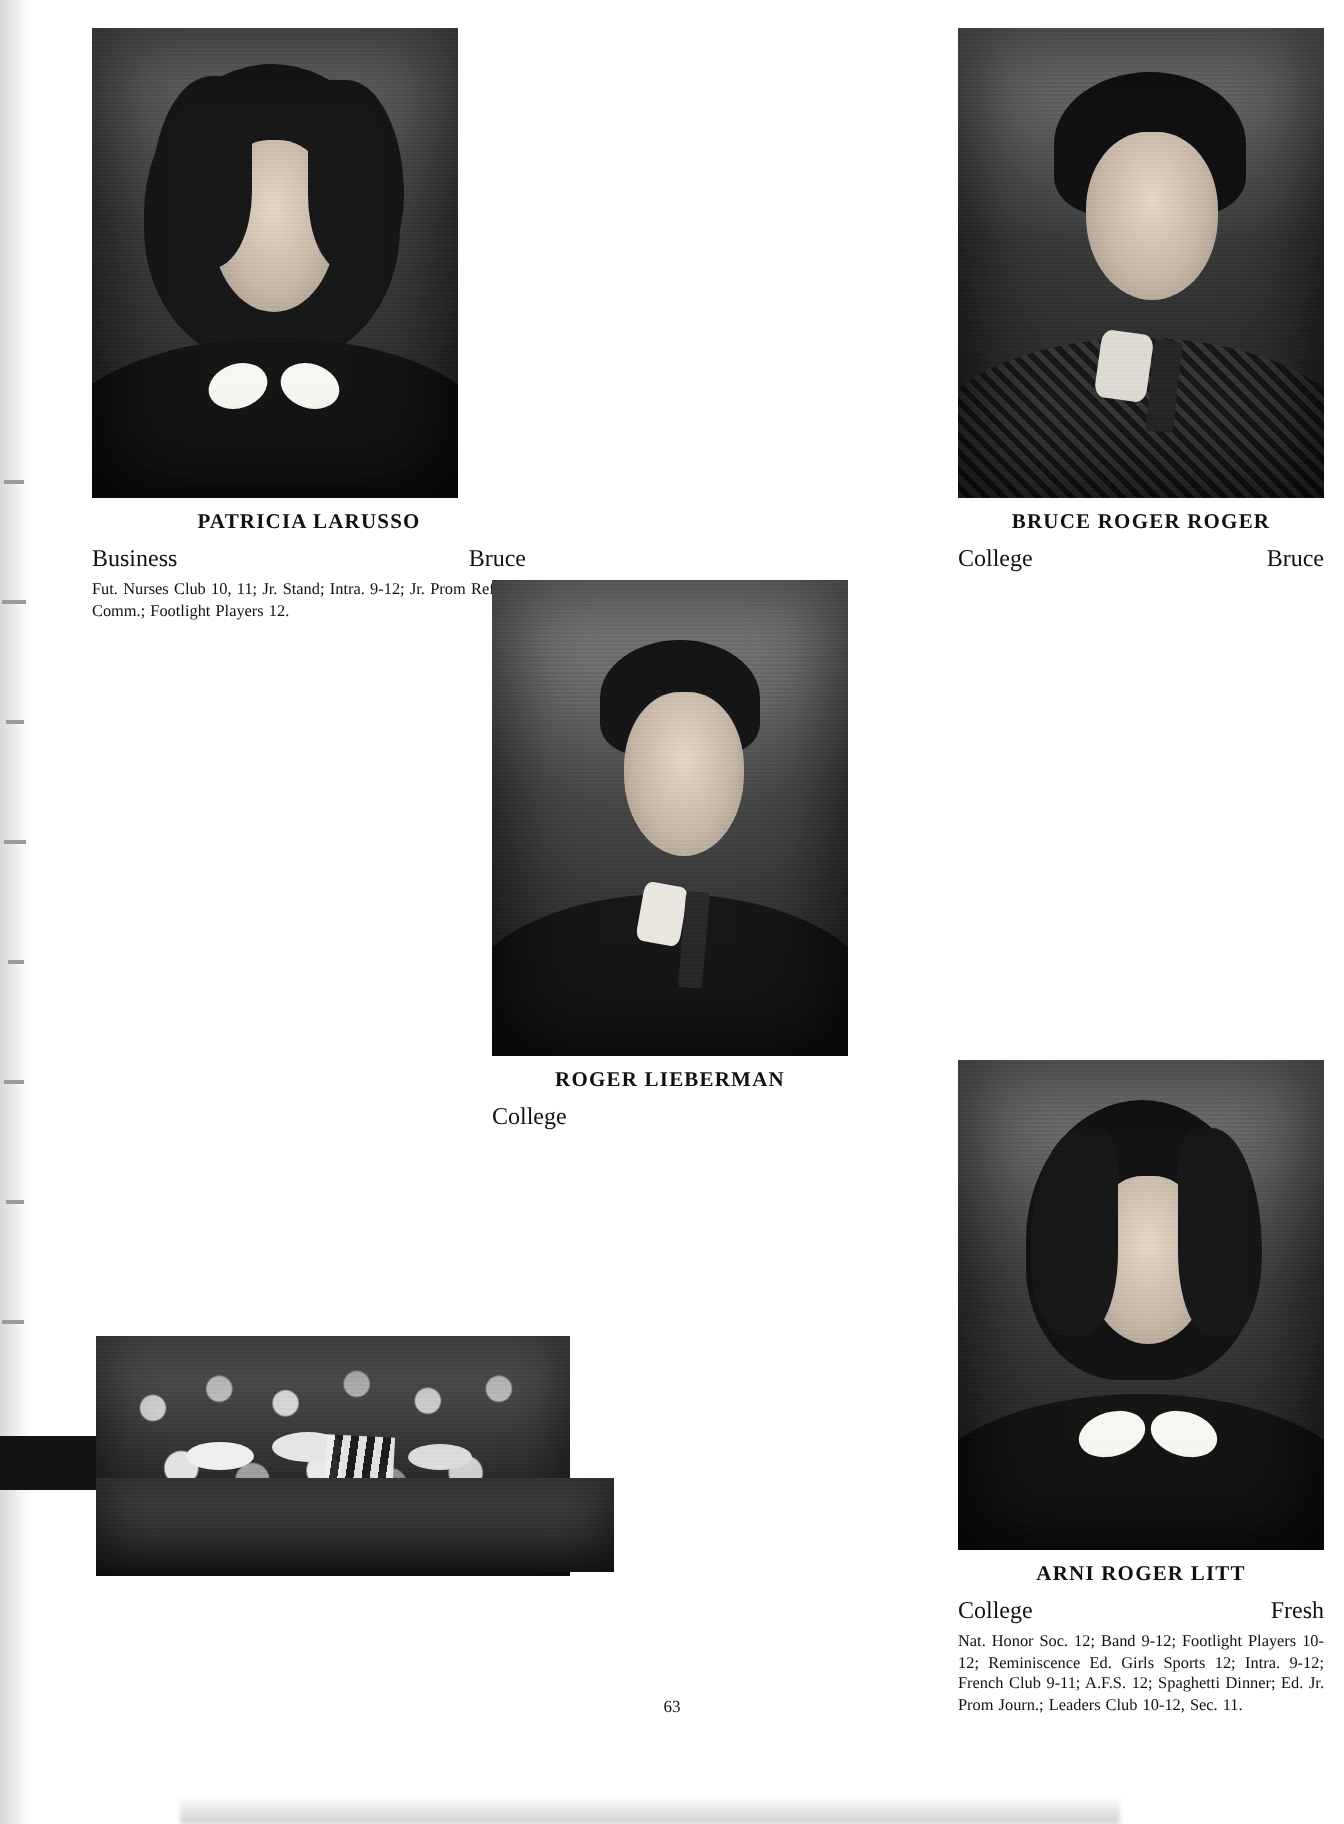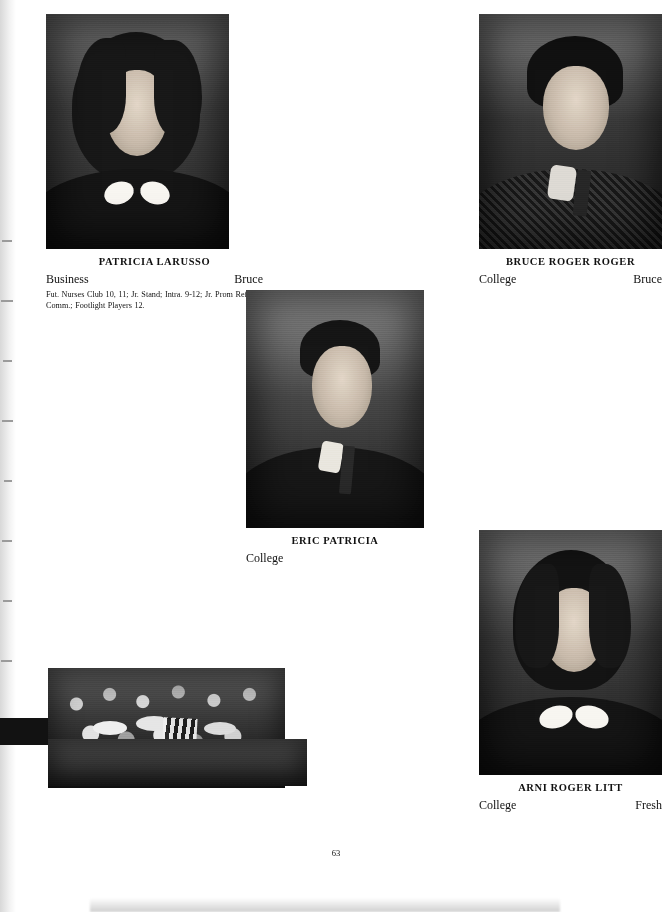--- a/index.html
+++ b/index.html
@@ -186,21 +186,21 @@
   <div class="photo" style="width:178px;height:238px;">
     <div class="portrait" style="background:linear-gradient(to bottom,#8a8a8a,#4a4a4a 45%,#262626);"></div>
     <div class="hair" style="left:54px;top:30px;width:80px;height:58px;border-radius:55% 55% 30% 30%;background:#1b1b1b;"></div>
     <div class="face" style="left:66px;top:56px;width:60px;height:82px;"></div>
     <div class="shoulders" style="bottom:-16%;height:50%;background:#1c1c1c;"></div>
     <div class="collar" style="left:74px;top:152px;width:22px;height:30px;border-radius:18%;background:#e4e1da;transform:rotate(10deg);"></div>
     <div class="collar" style="left:95px;top:156px;width:12px;height:48px;border-radius:8%;background:#2d2d2d;transform:rotate(5deg);"></div>
     <div class="grain"></div>
     <div class="vignette"></div>
   </div>
-  <div class="name">ERIC PATRICIA</div>
+  <div class="name">ROGER LIEBERMAN</div>
   <div class="courserow">
     <span>College</span>
     <span></span>
   </div>
 </div>
 
 <div class="entry" style="left:479px;top:530px;width:183px;">
   <div class="photo" style="width:183px;height:245px;">
     <div class="portrait" style="background:linear-gradient(to bottom,#7f7f7f,#434343 45%,#222);"></div>
     <div class="hair" style="left:34px;top:20px;width:116px;height:140px;border-radius:52% 52% 42% 42%;background:#181818;"></div>
@@ -211,20 +211,21 @@
     <div class="collar" style="left:60px;top:176px;width:34px;height:22px;transform:rotate(-16deg);"></div>
     <div class="collar" style="left:96px;top:176px;width:34px;height:22px;transform:rotate(16deg);"></div>
     <div class="grain"></div>
     <div class="vignette"></div>
   </div>
   <div class="name">ARNI ROGER LITT</div>
   <div class="courserow">
     <span>College</span>
     <span>Fresh</span>
   </div>
+  <div class="activities">Nat. Honor Soc. 12; Band 9-12; Footlight Players 10-12; Reminiscence Ed. Girls Sports 12; Intra. 9-12; French Club 9-11; A.F.S. 12; Spaghetti Dinner; Ed. Jr. Prom Journ.; Leaders Club 10-12, Sec. 11.</div>
 </div>
 
 <div class="candid" style="left:48px;top:668px;width:237px;height:120px;">
   <div class="crowd"></div>
   <div class="hatA"></div>
   <div class="hatB"></div>
   <div class="stripes"></div>
   <div class="hatC"></div>
   <div class="grain"></div>
   <div class="vignette" style="box-shadow:inset 0 0 26px 6px rgba(0,0,0,.5);"></div>

